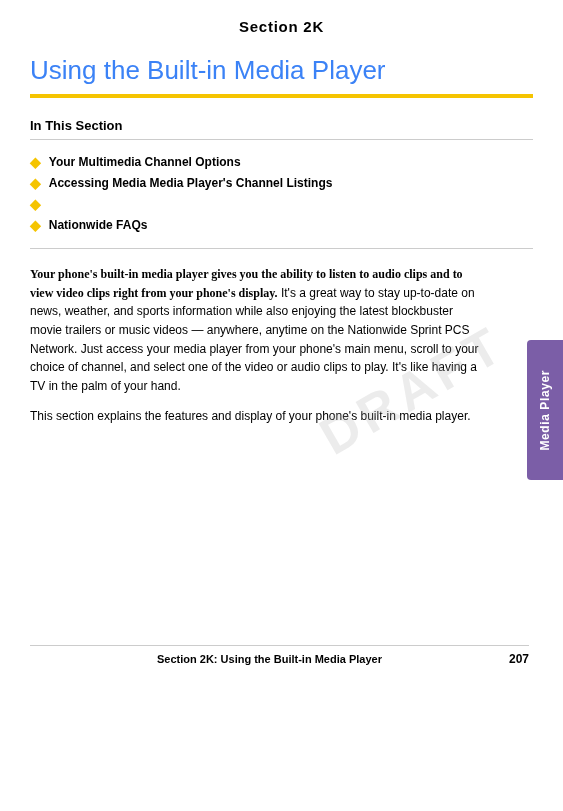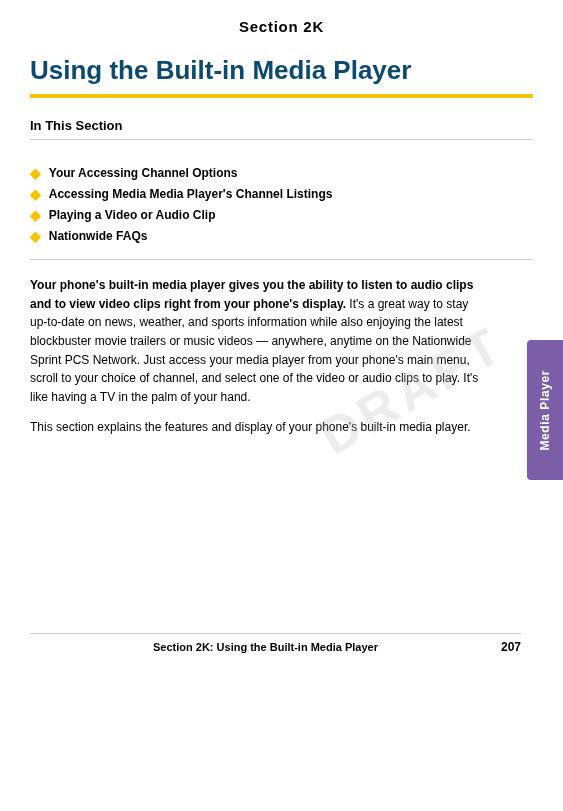--- a/index.html
+++ b/index.html
@@ -30,22 +30,22 @@
       padding: 18px 0 10px 0;
       font-size: 15px;
       font-weight: bold;
       letter-spacing: 0.05em;
       color: #000000;
     }
 
     
     .main-title {
       font-size: 26px;
-      font-weight: bold;
-      color: #0c4a6e;
+      font-weight: normal;
+      color: #3b82f6;
       padding: 10px 22px 4px 30px;
       line-height: 1.2;
     }
 
     
     .title-underline {
       height: 4px;
       background: #f5c400;
       margin: 4px 30px 0 30px;
     }
@@ -54,21 +54,21 @@
     .in-this-section {
       margin: 20px 30px 0 30px;
     }
 
     .in-this-section-title {
       font-size: 13px;
       font-weight: bold;
       color: #000000;
       padding-bottom: 6px;
       border-bottom: 1px solid #cccccc;
-      margin-bottom: 23px;
+      margin-bottom: 12px;
     }
 
     .toc-list {
       list-style: none;
       padding: 0;
       margin: 0;
     }
 
     .toc-list li {
       display: flex;
@@ -101,20 +101,21 @@
 
     .body-paragraph {
       font-size: 12px;
       color: #000000;
       line-height: 1.55;
       margin-bottom: 12px;
     }
 
     .body-paragraph .bold-text {
       font-weight: bold;
+      font-family: Liberation Serif, serif;
     }
 
     
     .side-tab {
       position: absolute;
       right: 0;
       top: 340px;
       width: 36px;
       background: #7b5ea7;
       height: 140px;
@@ -145,28 +146,28 @@
       transform: rotate(-30deg);
       pointer-events: none;
       letter-spacing: 0.1em;
     }
 
     
     .page-footer {
       position: absolute;
       bottom: 16px;
       left: 0;
-      right: 12px;
+      right: 4px;
       text-align: center;
       font-size: 11px;
       color: #000000;
       font-weight: bold;
       border-top: 1px solid #cccccc;
       padding-top: 6px;
-      margin: 12px 30px;
+      margin: 0 30px;
     }
 
     .footer-inner {
       display: flex;
       justify-content: space-between;
       align-items: center;
     }
 
     .footer-text {
       flex: 1;
@@ -189,29 +190,28 @@
 
   <div class="main-title">Using the Built-in Media Player</div>
 
   <div class="title-underline"></div>
 
   <div class="in-this-section">
     <div class="in-this-section-title">In This Section</div>
     <ul class="toc-list">
       <li>
         <span class="toc-bullet">◆</span>
-        <span>Your Accessing Channel Options</span>
+        <span>Your Multimedia Channel Options</span>
       </li>
       <li>
         <span class="toc-bullet">◆</span>
         <span>Accessing Media Media Player's Channel Listings</span>
       </li>
       <li>
         <span class="toc-bullet">◆</span>
-        <span>Playing a Video or Audio Clip</span>
       </li>
       <li>
         <span class="toc-bullet">◆</span>
         <span>Nationwide FAQs</span>
       </li>
     </ul>
   </div>
 
   <hr class="section-divider">
 

